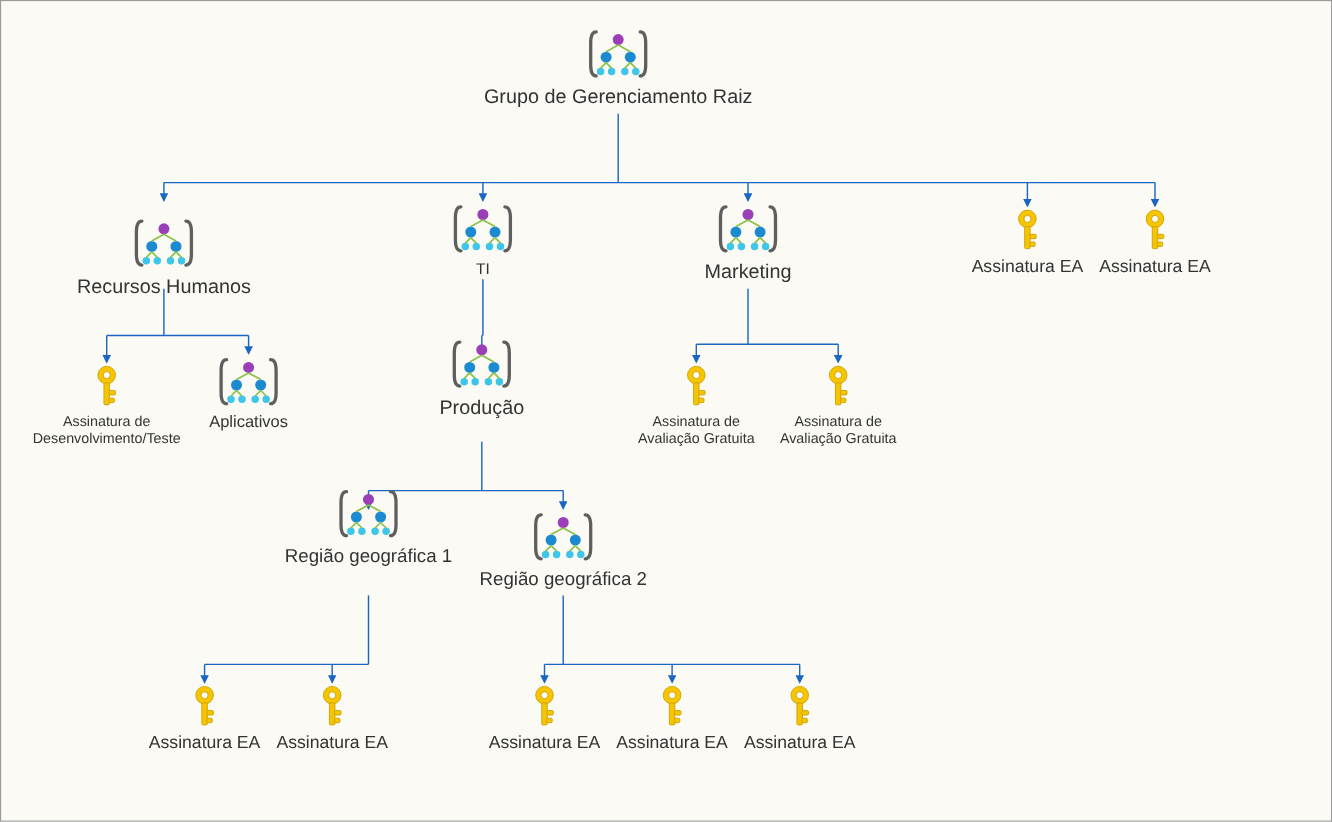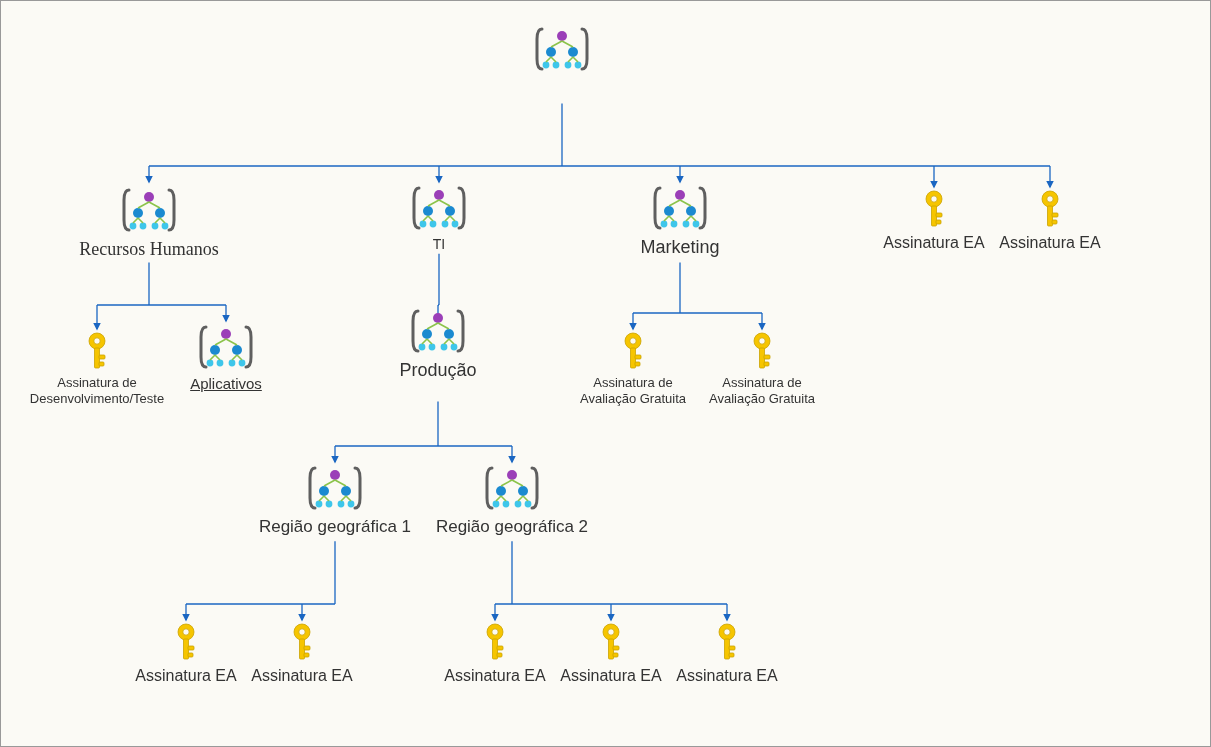--- a/index.html
+++ b/index.html
@@ -67,22 +67,23 @@
     <path d="M48,4 Q53,4 53,14 L53,34 Q53,44 48,44" stroke="#5f5f5f" stroke-width="3" fill="none" stroke-linecap="round"></path>
     <circle cx="28" cy="11" r="5" fill="#9b3fb8"></circle>
     <circle cx="17" cy="27" r="5" fill="#1b8ad0"></circle>
     <circle cx="39" cy="27" r="5" fill="#1b8ad0"></circle>
     <circle cx="12" cy="40" r="3.4" fill="#3ec6ea"></circle>
     <circle cx="22" cy="40" r="3.4" fill="#3ec6ea"></circle>
     <circle cx="34" cy="40" r="3.4" fill="#3ec6ea"></circle>
     <circle cx="44" cy="40" r="3.4" fill="#3ec6ea"></circle>
     <path d="M28,16 L17,22 M28,16 L39,22 M17,32 L12,37 M17,32 L22,37 M39,32 L34,37 M39,32 L44,37" stroke="#8bc34a" stroke-width="1.6"></path>
   </svg>
-  </div>
-<div class="node" style="left: 58px; top: 185px; width: 180px; font-family: Liberation Serif, serif;">
+    <div class="label" style="font-size:18px">Grupo de Gerenciamento Raiz</div>
+  </div>
+<div class="node" style="left: 58px; top: 196px; width: 180px;">
     <svg width="56" height="48" viewBox="0 0 56 48">
     <path d="M8,4 Q3,4 3,14 L3,34 Q3,44 8,44" stroke="#5f5f5f" stroke-width="3" fill="none" stroke-linecap="round"></path>
     <path d="M48,4 Q53,4 53,14 L53,34 Q53,44 48,44" stroke="#5f5f5f" stroke-width="3" fill="none" stroke-linecap="round"></path>
     <circle cx="28" cy="11" r="5" fill="#9b3fb8"></circle>
     <circle cx="17" cy="27" r="5" fill="#1b8ad0"></circle>
     <circle cx="39" cy="27" r="5" fill="#1b8ad0"></circle>
     <circle cx="12" cy="40" r="3.4" fill="#3ec6ea"></circle>
     <circle cx="22" cy="40" r="3.4" fill="#3ec6ea"></circle>
     <circle cx="34" cy="40" r="3.4" fill="#3ec6ea"></circle>
     <circle cx="44" cy="40" r="3.4" fill="#3ec6ea"></circle>
@@ -150,21 +151,21 @@
       <circle cx="17" cy="10" r="8"></circle>
       <circle cx="17" cy="10" r="3.2" fill="#fbfaf5"></circle>
       <rect x="14.5" y="17" width="5" height="20" rx="1"></rect>
       <rect x="19" y="24" width="6" height="4" rx="1"></rect>
       <rect x="19" y="31" width="5" height="4" rx="1"></rect>
     </g>
   </svg>
     <div class="label" style="font-size:13px">Assinatura de
 Desenvolvimento/Teste</div>
   </div>
-<div class="node" style="left: 135px; top: 322px; width: 180px; text-decoration: underline;">
+<div class="node" style="left: 135px; top: 322px; width: 180px;">
     <svg width="56" height="48" viewBox="0 0 56 48">
     <path d="M8,4 Q3,4 3,14 L3,34 Q3,44 8,44" stroke="#5f5f5f" stroke-width="3" fill="none" stroke-linecap="round"></path>
     <path d="M48,4 Q53,4 53,14 L53,34 Q53,44 48,44" stroke="#5f5f5f" stroke-width="3" fill="none" stroke-linecap="round"></path>
     <circle cx="28" cy="11" r="5" fill="#9b3fb8"></circle>
     <circle cx="17" cy="27" r="5" fill="#1b8ad0"></circle>
     <circle cx="39" cy="27" r="5" fill="#1b8ad0"></circle>
     <circle cx="12" cy="40" r="3.4" fill="#3ec6ea"></circle>
     <circle cx="22" cy="40" r="3.4" fill="#3ec6ea"></circle>
     <circle cx="34" cy="40" r="3.4" fill="#3ec6ea"></circle>
     <circle cx="44" cy="40" r="3.4" fill="#3ec6ea"></circle>
@@ -206,21 +207,21 @@
       <circle cx="17" cy="10" r="8"></circle>
       <circle cx="17" cy="10" r="3.2" fill="#fbfaf5"></circle>
       <rect x="14.5" y="17" width="5" height="20" rx="1"></rect>
       <rect x="19" y="24" width="6" height="4" rx="1"></rect>
       <rect x="19" y="31" width="5" height="4" rx="1"></rect>
     </g>
   </svg>
     <div class="label" style="font-size:13px">Assinatura de
 Avaliação Gratuita</div>
   </div>
-<div class="node" style="left: 244px; top: 463px; width: 180px; justify-content: space-between;">
+<div class="node" style="left: 244px; top: 442px; width: 180px; justify-content: space-between;">
     <svg width="56" height="48" viewBox="0 0 56 48">
     <path d="M8,4 Q3,4 3,14 L3,34 Q3,44 8,44" stroke="#5f5f5f" stroke-width="3" fill="none" stroke-linecap="round"></path>
     <path d="M48,4 Q53,4 53,14 L53,34 Q53,44 48,44" stroke="#5f5f5f" stroke-width="3" fill="none" stroke-linecap="round"></path>
     <circle cx="28" cy="11" r="5" fill="#9b3fb8"></circle>
     <circle cx="17" cy="27" r="5" fill="#1b8ad0"></circle>
     <circle cx="39" cy="27" r="5" fill="#1b8ad0"></circle>
     <circle cx="12" cy="40" r="3.4" fill="#3ec6ea"></circle>
     <circle cx="22" cy="40" r="3.4" fill="#3ec6ea"></circle>
     <circle cx="34" cy="40" r="3.4" fill="#3ec6ea"></circle>
     <circle cx="44" cy="40" r="3.4" fill="#3ec6ea"></circle>

